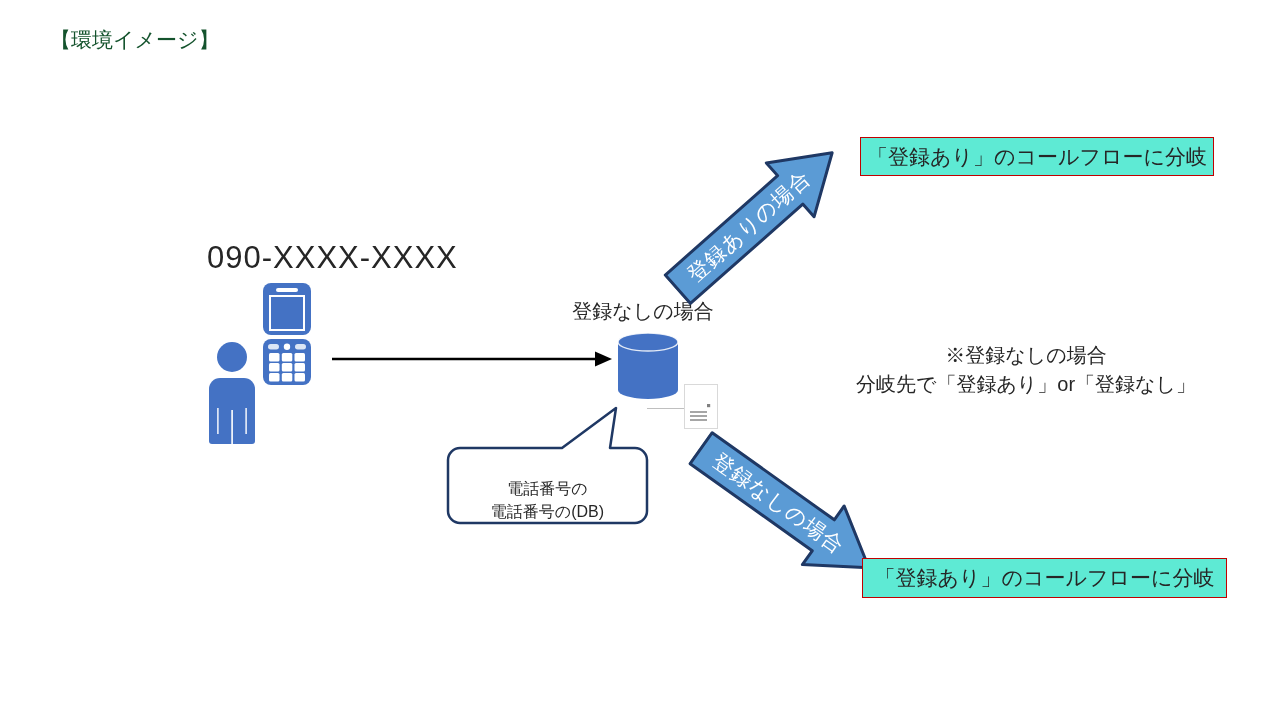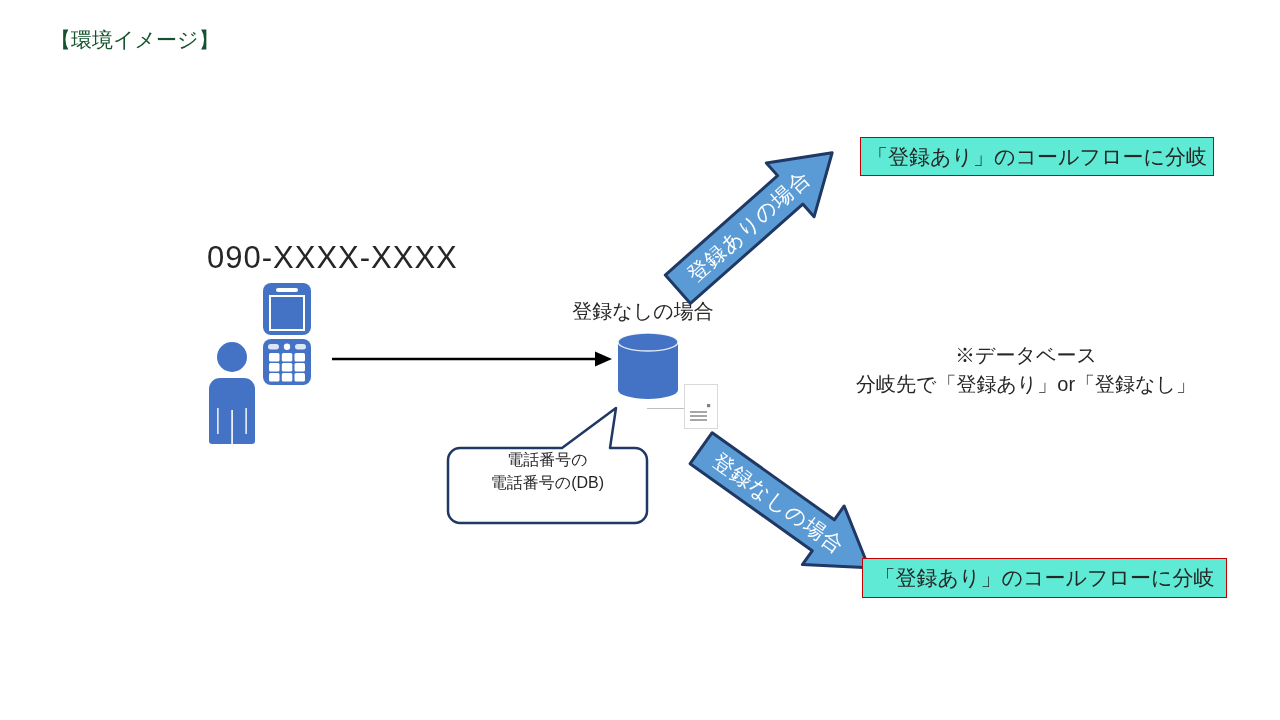--- a/index.html
+++ b/index.html
@@ -38,21 +38,21 @@
   .db-icon{position:absolute;left:617px;top:332px;}
   .doc-connector{
     position:absolute;left:647px;top:408px;width:38px;height:0;
     border-top:1.5px solid #BFBFBF;
   }
   .doc-icon{position:absolute;left:684px;top:384px;}
   
   .callout-shape{position:absolute;left:446px;top:400px;}
   .callout-text{
     position:absolute;left:448px;top:448px;width:199px;height:75px;
-    display:flex;flex-direction:column;align-items:center;justify-content:flex-start;
+    display:flex;flex-direction:column;align-items:center;justify-content:flex-end;
     color:#262626;font-size:16px;line-height:23px;text-align:center;
   }
   
   .branch-arrow{
     position:absolute;width:210px;height:76px;
     display:flex;align-items:center;justify-content:center;
   }
   .branch-arrow svg{position:absolute;left:0;top:0;}
   .branch-arrow .arrow-label{
     position:relative;
@@ -166,17 +166,17 @@
     <svg width="210" height="76" viewBox="0 0 210 76" xmlns="http://www.w3.org/2000/svg">
       <polygon points="2,19 152,19 152,2 208,38 152,74 152,57 2,57" fill="#5B9BD5" stroke="#1F3864" stroke-width="3" stroke-linejoin="round"></polygon>
     </svg>
     <div class="arrow-label">登録なしの場合</div>
   </div>
 
   <div class="result-box registered">「登録あり」のコールフローに分岐</div>
   <div class="result-box unregistered">「登録あり」のコールフローに分岐</div>
 
   <div class="note">
-    <div>※データベース</div>
+    <div>※登録なしの場合</div>
     <div>分岐先で「登録あり」or「登録なし」</div>
   </div>
 
 </div>
 
 </body></html>

